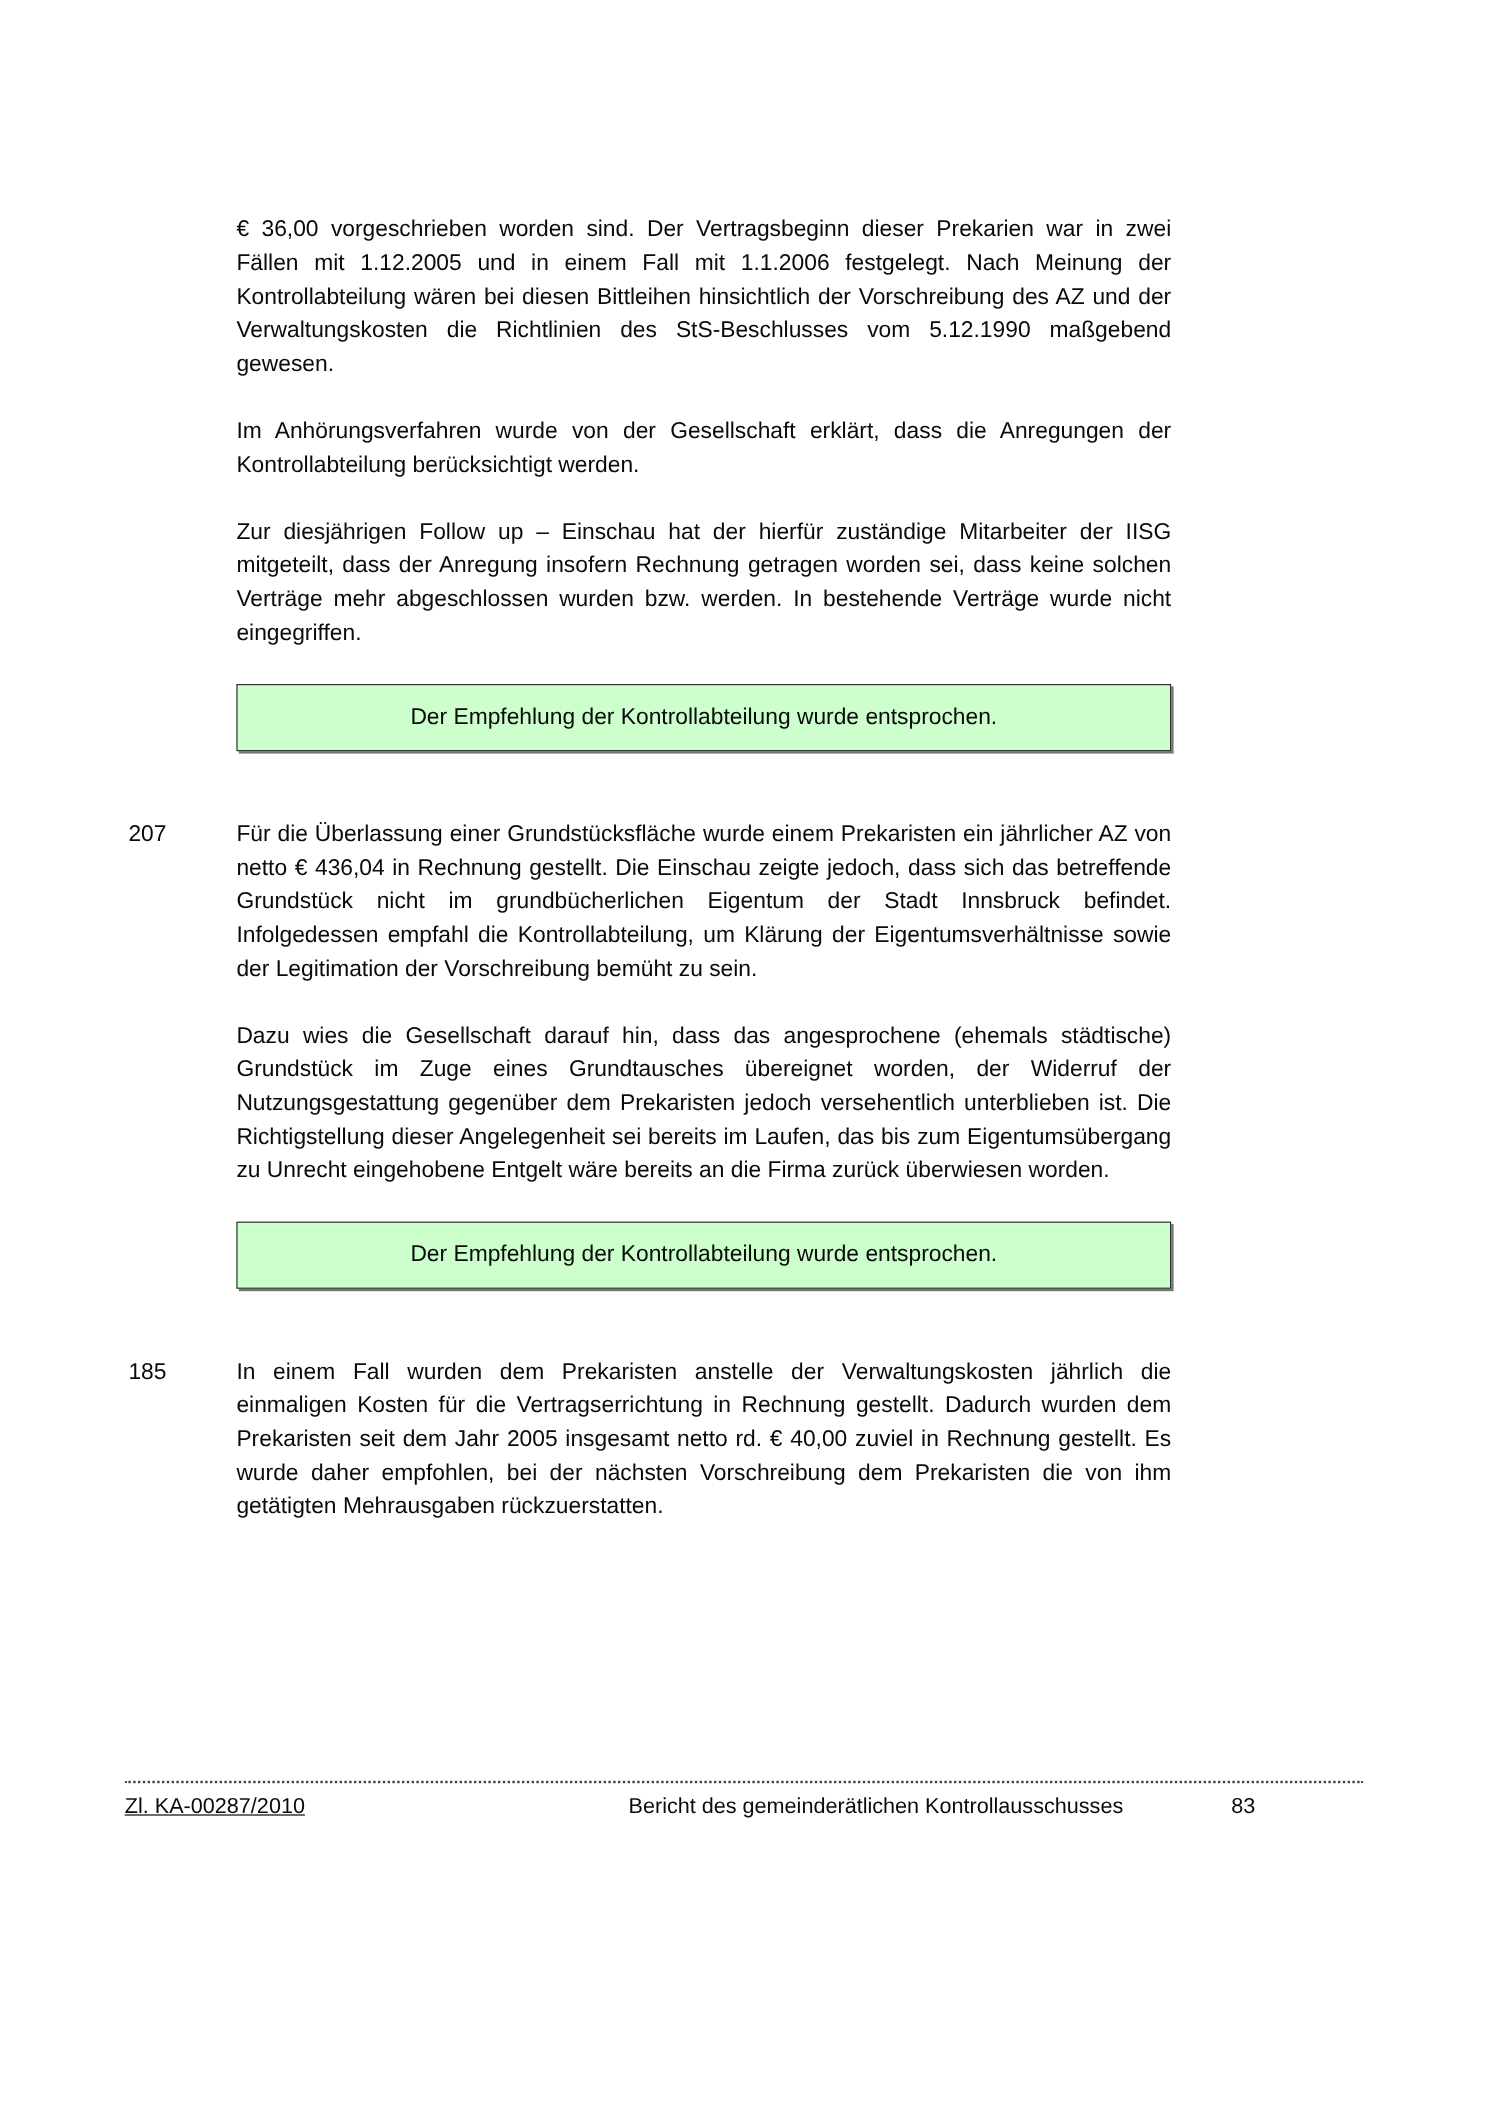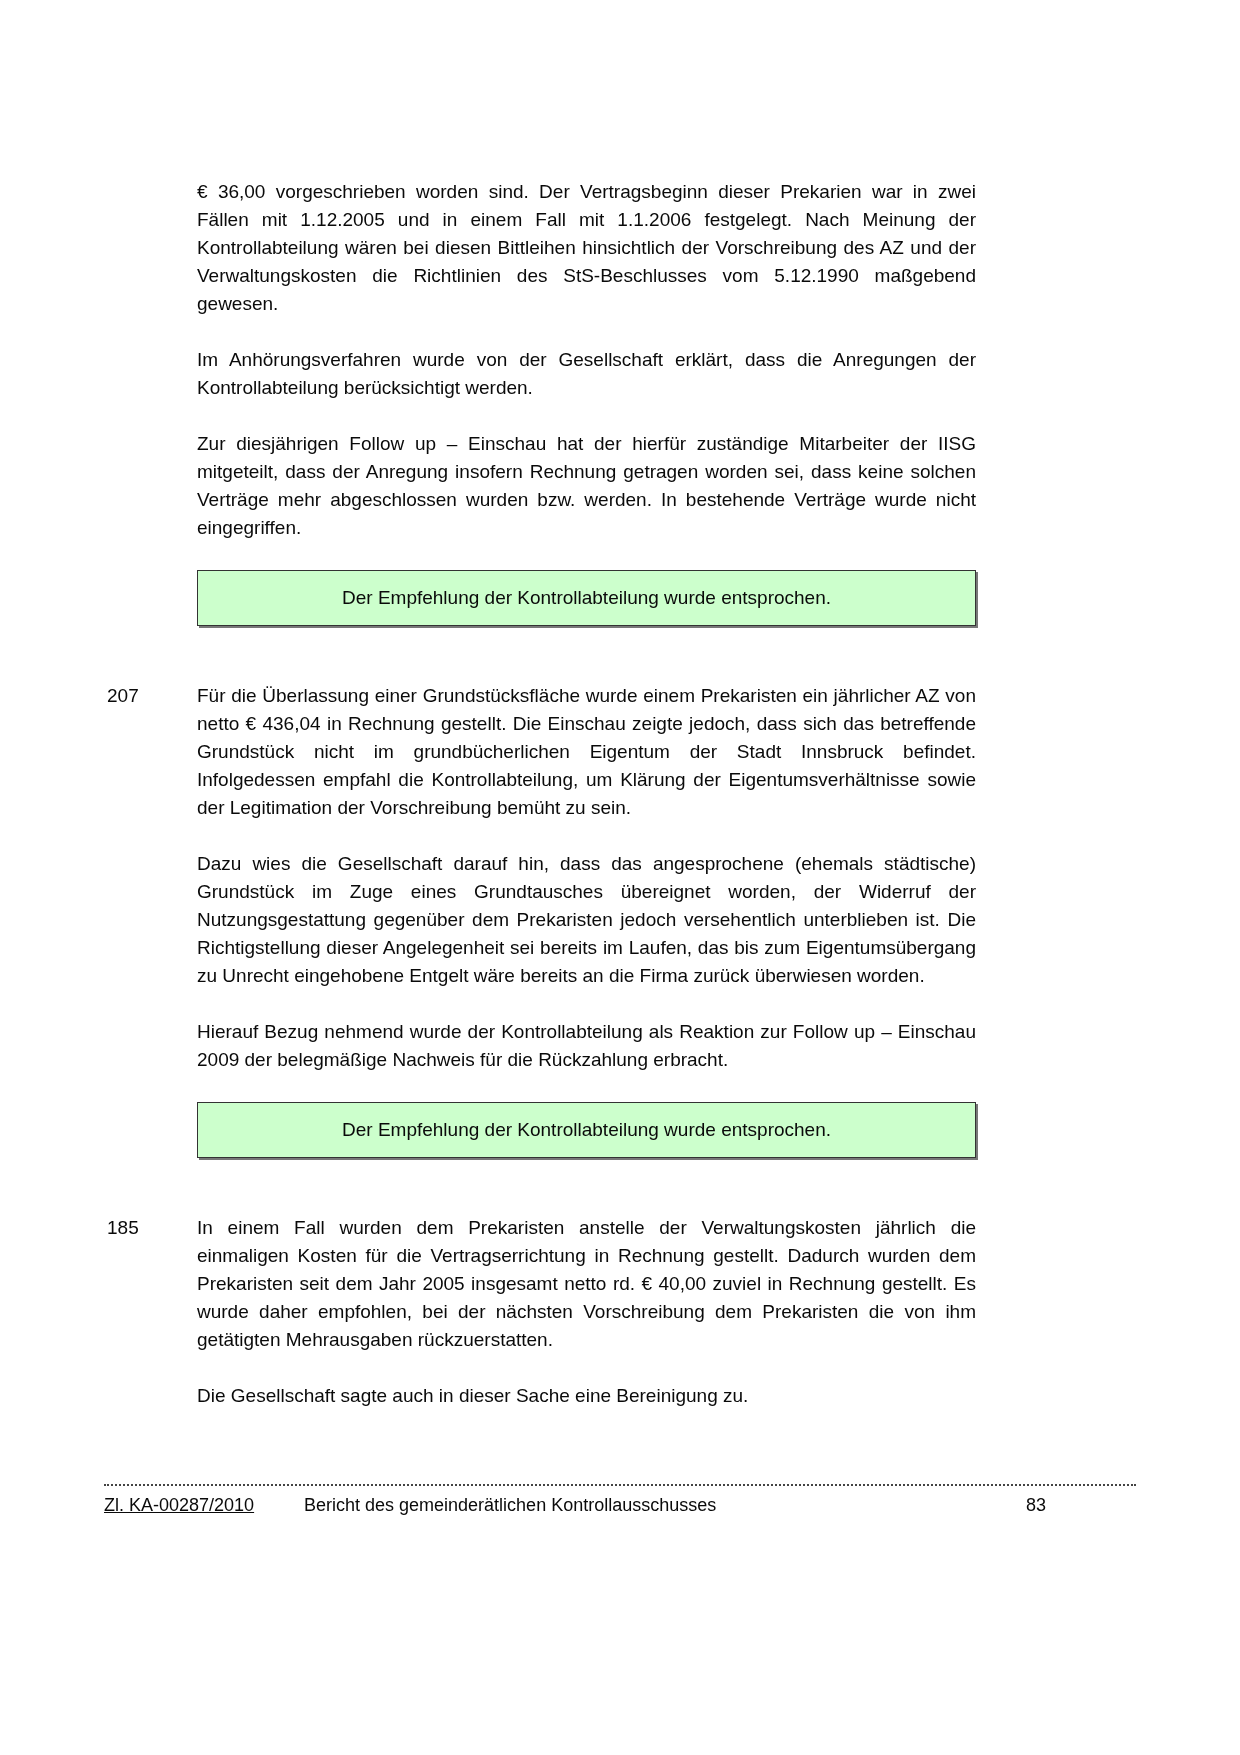--- a/index.html
+++ b/index.html
@@ -52,21 +52,21 @@
     right: 104px;
     top: 1484px;
     border-top: 2px dotted #444444;
     padding-top: 8px;
     display: flex;
     justify-content: space-between;
     align-items: baseline;
     font-size: 18px;
     line-height: 22px;
   }
-  .footer .center { text-align: left; flex: 1; }
+  .footer .center { text-align: right; flex: 1; }
   .footer .left  { min-width: 200px; text-align: left; text-decoration: underline; }
   .footer .right { min-width: 200px; text-align: center; }
 </style>
 </head>
 <body>
 
 <div class="page">
 
   <div class="content">
 
@@ -75,31 +75,29 @@
     <p class="para">Zur diesjährigen Follow up – Einschau hat der hierfür zuständige Mitarbeiter der IISG mitgeteilt, dass der Anregung insofern Rechnung getragen worden sei, dass keine solchen Verträge mehr abgeschlossen wurden bzw. werden. In bestehende Verträge wurde nicht eingegriffen.</p>
 
     <div class="rec-box">
       <span>Der Empfehlung der Kontrollabteilung wurde entsprochen.</span>
     </div>
 
     <div class="section">
       <span class="secnum">207</span>
       <p class="para">Für die Überlassung einer Grundstücksfläche wurde einem Prekaristen ein jährlicher AZ von netto € 436,04 in Rechnung gestellt. Die Einschau zeigte jedoch, dass sich das betreffende Grundstück nicht im grundbücherlichen Eigentum der Stadt Innsbruck befindet. Infolgedessen empfahl die Kontrollabteilung, um Klärung der Eigentumsverhältnisse sowie der Legitimation der Vorschreibung bemüht zu sein.</p>
       <p class="para">Dazu wies die Gesellschaft darauf hin, dass das angesprochene (ehemals städtische) Grundstück im Zuge eines Grundtausches übereignet worden, der Widerruf der Nutzungsgestattung gegenüber dem Prekaristen jedoch versehentlich unterblieben ist. Die Richtigstellung dieser Angelegenheit sei bereits im Laufen, das bis zum Eigentumsübergang zu Unrecht eingehobene Entgelt wäre bereits an die Firma zurück überwiesen worden.</p>
-      <p class="para">Hierauf Bezug nehmend wurde der Kontrollabteilung als Reaktion zur Follow up – Einschau 2009 der belegmäßige Nachweis für die Rückzahlung erbracht.</p>
 
       <div class="rec-box">
         <span>Der Empfehlung der Kontrollabteilung wurde entsprochen.</span>
       </div>
     </div>
 
     <div class="section">
       <span class="secnum">185</span>
       <p class="para">In einem Fall wurden dem Prekaristen anstelle der Verwaltungskosten jährlich die einmaligen Kosten für die Vertragserrichtung in Rechnung gestellt. Dadurch wurden dem Prekaristen seit dem Jahr 2005 insgesamt netto rd. € 40,00 zuviel in Rechnung gestellt. Es wurde daher empfohlen, bei der nächsten Vorschreibung dem Prekaristen die von ihm getätigten Mehrausgaben rückzuerstatten.</p>
-      <p class="para">Die Gesellschaft sagte auch in dieser Sache eine Bereinigung zu.</p>
     </div>
 
   </div>
 
   <div class="footer">
     <span class="left">Zl. KA-00287/2010</span>
     <span class="center">Bericht des gemeinderätlichen Kontrollausschusses</span>
     <span class="right">83</span>
   </div>
 

